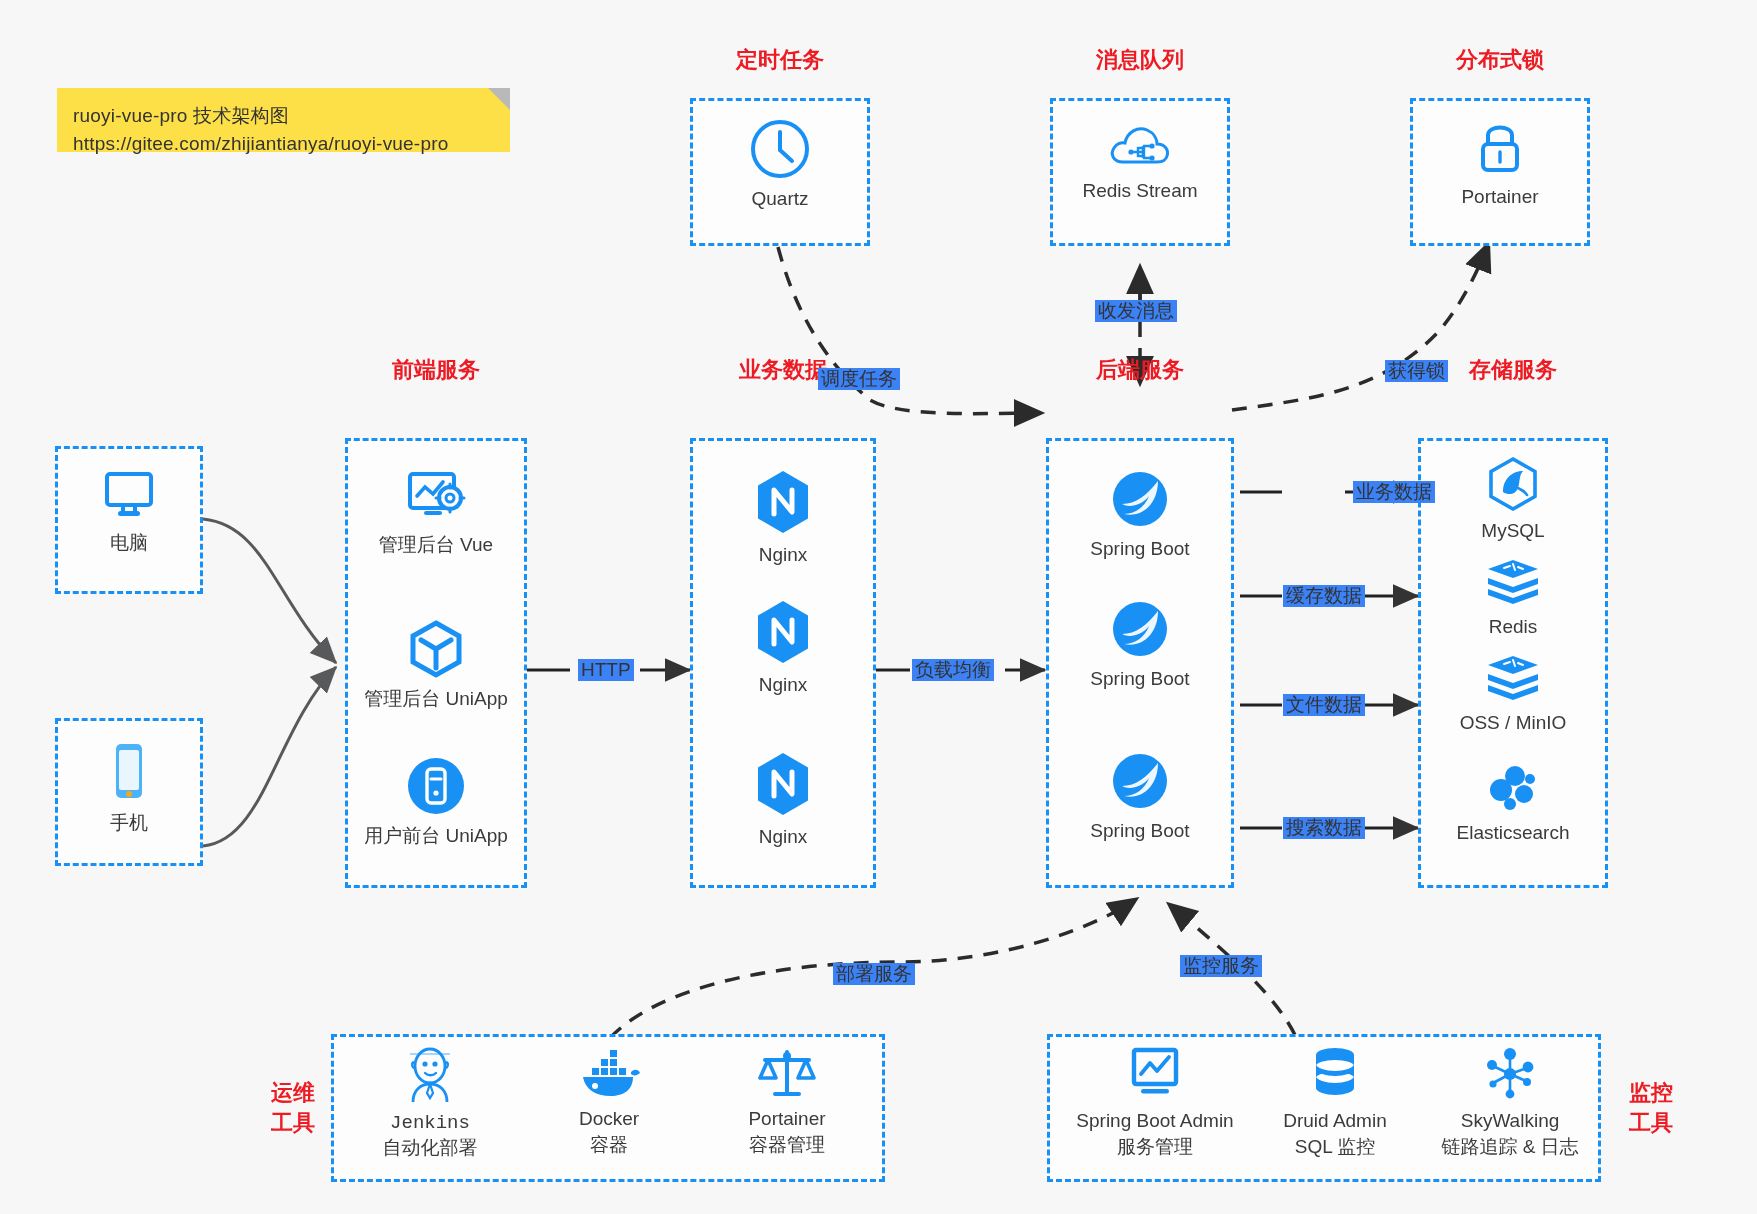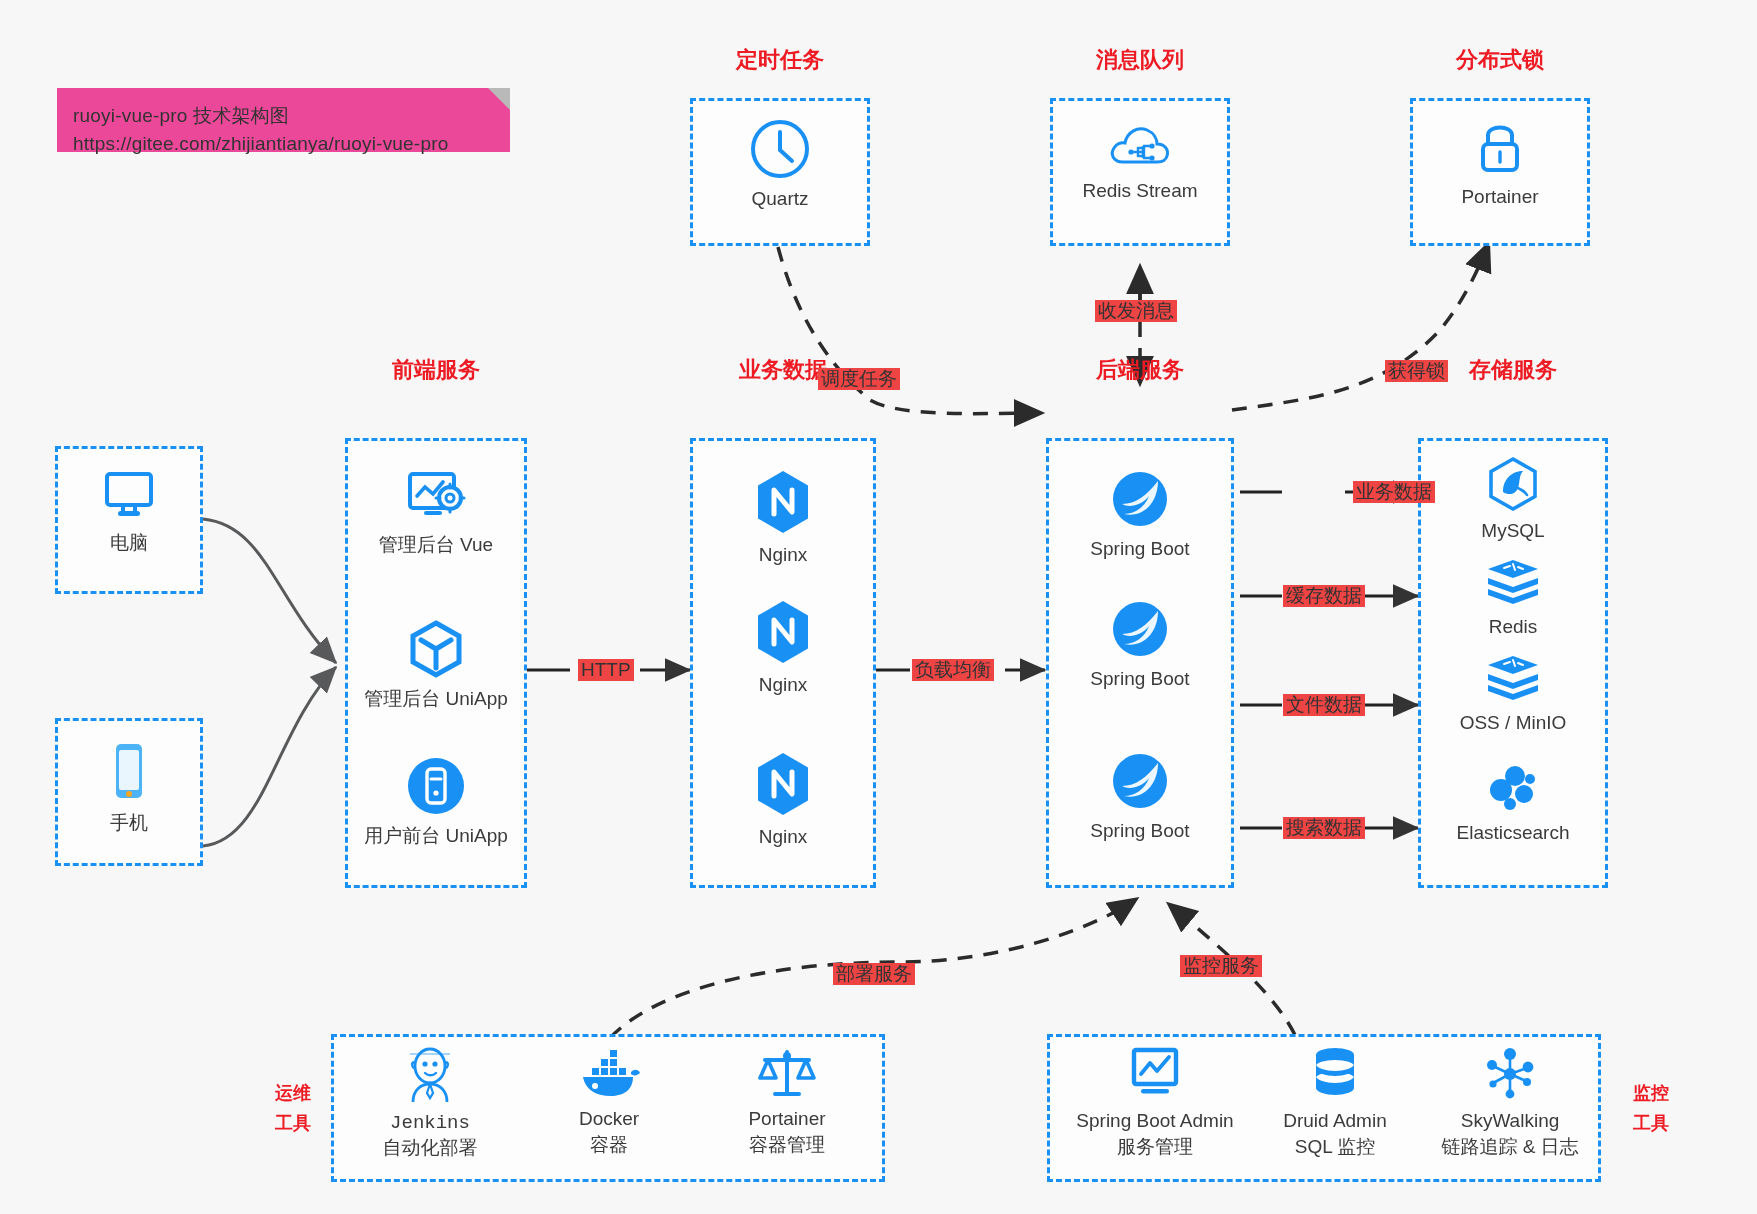--- a/index.html
+++ b/index.html
@@ -18,21 +18,21 @@
     position: absolute;
     left: 0; top: 0;
     width: 1757px; height: 1214px;
     pointer-events: none;
   }
   
   .note {
     position: absolute;
     left: 57px; top: 88px;
     width: 453px; height: 64px;
-    background: #ec4899;
+    background: #fde047;
     padding: 14px 16px 10px 16px;
     box-sizing: border-box;
     font-size: 19px;
     color: #333333;
     line-height: 28px;
     letter-spacing: .2px;
   }
   .note .fold {
     position: absolute;
     right: 0; top: 0;
@@ -50,21 +50,21 @@
   .group-title {
     position: absolute;
     color: #ed1c24;
     font-weight: bold;
     font-size: 22px;
     text-align: center;
     white-space: nowrap;
   }
   .group-title.side {
     line-height: 30px;
-    font-size: 18px;
+    font-size: 22px;
   }
   
   .node {
     position: absolute;
     display: flex;
     flex-direction: column;
     align-items: center;
     justify-content: flex-start;
     text-align: left;
   }
@@ -80,21 +80,21 @@
     color: #3b3b3b;
     white-space: nowrap;
     line-height: 26px;
   }
   .ico { display:block; }
   
   .edge-label {
     position: absolute;
     font-size: 19px;
     color: #333;
-    background: #ef4444;
+    background: #3b82f6;
     padding: 0 3px;
     white-space: nowrap;
     line-height: 22px;
   }
 </style>
 </head>
 <body>
 
 <div id="canvas">
 

